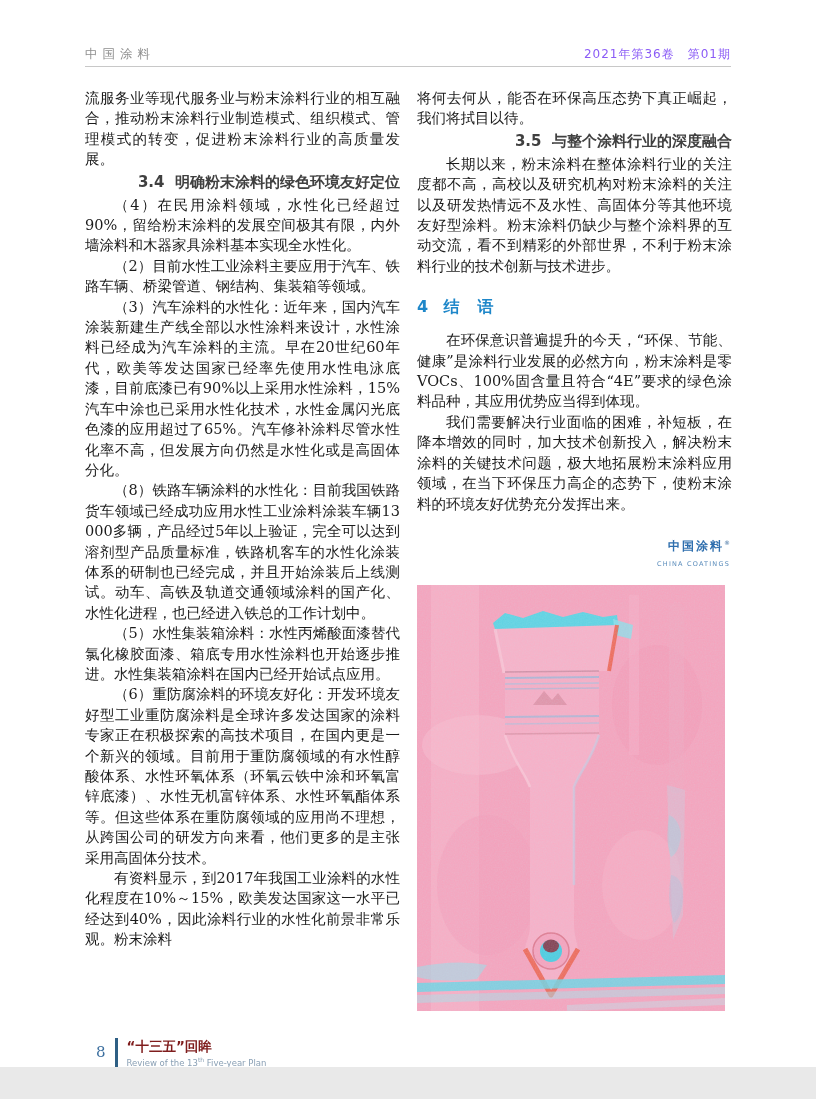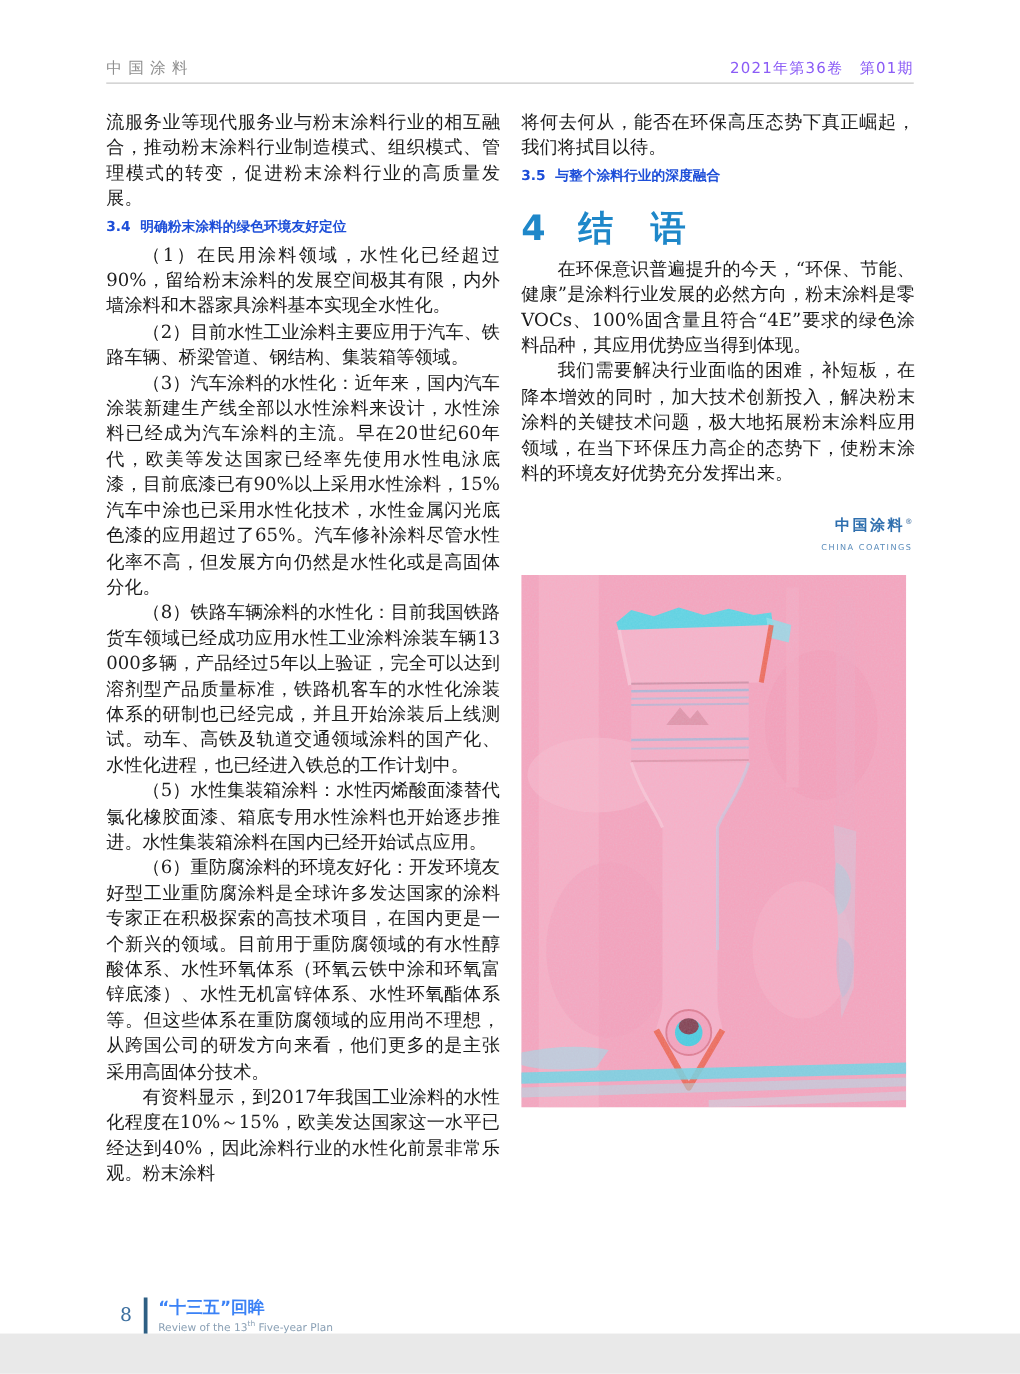--- a/index.html
+++ b/index.html
@@ -9,70 +9,71 @@
   .hdr{position:absolute;left:85px;top:46px;width:646px;height:20px;
        border-bottom:1px solid #c8c8c8;display:flex;justify-content:space-between;
        align-items:flex-start;font-family:"DejaVu Sans", sans-serif;}
   .hdr .journal{color:#8e8e8e;font-size:12.5px;letter-spacing:5px;}
   .hdr .issue{color:#8b5cf6;font-size:12px;letter-spacing:1px;}
   
   .columns{position:absolute;left:85px;top:88px;width:647px;display:flex;gap:17px;}
   .col{width:315px;font-size:14.5px;line-height:20.4px;text-align:justify;color:#1b1b1b;}
   .col p{margin:0;}
   .col p.indent{text-indent:2em;}
-  h3.sec{font-family:"DejaVu Sans", sans-serif;color:#1d4ed8;font-size:11px;
-         font-weight:bold;margin:1px 0 2px 0;line-height:22px;text-align:left;}
+  h3.sec{font-family:"DejaVu Sans", sans-serif;color:#404040;font-size:15px;
+         font-weight:bold;margin:1px 0 2px 0;line-height:22px;text-align:right;}
   h3.sec .h-num{margin-right:0.7em;}
-  h2.sec{font-family:"DejaVu Sans", sans-serif;color:#1e87c9;font-size:28px;
+  h2.sec{font-family:"DejaVu Sans", sans-serif;color:#1e87c9;font-size:16px;
          font-weight:bold;margin:17px 0 10px 0;line-height:27px;letter-spacing:1px;text-align:left;}
   h2.sec .h-num{margin-right:0.9em;}
   
   .logo{margin-top:22px;text-align:right;padding-right:2px;font-family:"DejaVu Sans", sans-serif;}
   .logo-cn{font-size:12px;font-weight:bold;letter-spacing:2px;color:#2f6fae;line-height:13px;}
   .logo-cn sup{font-size:6px;color:#6f93b8;letter-spacing:0;}
   .logo-en{font-size:6.5px;letter-spacing:1.2px;color:#5a8cbb;margin-top:1px;}
   
   figure.brush{margin:11px 0 0 0;width:308px;height:426px;}
   figure.brush svg{display:block;}
   
   .ftr{position:absolute;left:96px;top:1036px;display:flex;align-items:flex-start;gap:9px;}
   .pagenum{color:#3c6f9f;font-size:15px;margin-top:7px;font-family:"DejaVu Serif", serif;}
   .fbar{width:3px;height:35px;background:#2e5f84;margin-top:2px;}
-  .f-title{font-family:"DejaVu Sans", sans-serif;font-weight:bold;color:#3b82f6;
+  .f-title{font-family:"DejaVu Sans", sans-serif;font-weight:bold;color:#7f1d1d;
            font-size:13.5px;line-height:16px;margin-top:2px;}
   .f-sub{font-family:"DejaVu Sans", sans-serif;color:#8aa0b5;font-size:8.5px;margin-top:2px;}
   .f-sub sup{font-size:6px;}
 </style>
 </head>
 <body>
 
 <div class="page">
 
   <div class="hdr">
     <span class="journal">中国涂料</span>
     <span class="issue">2021年第36卷　第01期</span>
   </div>
 
   <div class="columns">
 
     <div class="col">
       <p>流服务业等现代服务业与粉末涂料行业的相互融合，推动粉末涂料行业制造模式、组织模式、管理模式的转变，促进粉末涂料行业的高质量发展。</p>
       <h3 class="sec"><span class="h-num">3.4</span><span class="h-title">明确粉末涂料的绿色环境友好定位</span></h3>
-      <p class="indent">（1）在民用涂料领域，水性化已经超过90%，留给粉末涂料的发展空间极其有限，内外墙涂料和木器家具涂料基本实现全水性化。</p>
+      <p class="indent">（4）在民用涂料领域，水性化已经超过90%，留给粉末涂料的发展空间极其有限，内外墙涂料和木器家具涂料基本实现全水性化。</p>
       <p class="indent">（2）目前水性工业涂料主要应用于汽车、铁路车辆、桥梁管道、钢结构、集装箱等领域。</p>
       <p class="indent">（3）汽车涂料的水性化：近年来，国内汽车涂装新建生产线全部以水性涂料来设计，水性涂料已经成为汽车涂料的主流。早在20世纪60年代，欧美等发达国家已经率先使用水性电泳底漆，目前底漆已有90%以上采用水性涂料，15%汽车中涂也已采用水性化技术，水性金属闪光底色漆的应用超过了65%。汽车修补涂料尽管水性化率不高，但发展方向仍然是水性化或是高固体分化。</p>
       <p class="indent">（8）铁路车辆涂料的水性化：目前我国铁路货车领域已经成功应用水性工业涂料涂装车辆13 000多辆，产品经过5年以上验证，完全可以达到溶剂型产品质量标准，铁路机客车的水性化涂装体系的研制也已经完成，并且开始涂装后上线测试。动车、高铁及轨道交通领域涂料的国产化、水性化进程，也已经进入铁总的工作计划中。</p>
       <p class="indent">（5）水性集装箱涂料：水性丙烯酸面漆替代氯化橡胶面漆、箱底专用水性涂料也开始逐步推进。水性集装箱涂料在国内已经开始试点应用。</p>
       <p class="indent">（6）重防腐涂料的环境友好化：开发环境友好型工业重防腐涂料是全球许多发达国家的涂料专家正在积极探索的高技术项目，在国内更是一个新兴的领域。目前用于重防腐领域的有水性醇酸体系、水性环氧体系（环氧云铁中涂和环氧富锌底漆）、水性无机富锌体系、水性环氧酯体系等。但这些体系在重防腐领域的应用尚不理想，从跨国公司的研发方向来看，他们更多的是主张采用高固体分技术。</p>
       <p class="indent">有资料显示，到2017年我国工业涂料的水性化程度在10%～15%，欧美发达国家这一水平已经达到40%，因此涂料行业的水性化前景非常乐观。粉末涂料</p>
     </div>
 
     <div class="col">
       <p>将何去何从，能否在环保高压态势下真正崛起，我们将拭目以待。</p>
       <h3 class="sec"><span class="h-num">3.5</span><span class="h-title">与整个涂料行业的深度融合</span></h3>
+      <p class="indent">长期以来，粉末涂料在整体涂料行业的关注度都不高，高校以及研究机构对粉末涂料的关注以及研发热情远不及水性、高固体分等其他环境友好型涂料。粉末涂料仍缺少与整个涂料界的互动交流，看不到精彩的外部世界，不利于粉末涂料行业的技术创新与技术进步。</p>
       <h2 class="sec"><span class="h-num">4</span><span class="h-title">结　语</span></h2>
       <p class="indent">在环保意识普遍提升的今天，“环保、节能、健康”是涂料行业发展的必然方向，粉末涂料是零VOCs、100%固含量且符合“4E”要求的绿色涂料品种，其应用优势应当得到体现。</p>
       <p class="indent">我们需要解决行业面临的困难，补短板，在降本增效的同时，加大技术创新投入，解决粉末涂料的关键技术问题，极大地拓展粉末涂料应用领域，在当下环保压力高企的态势下，使粉末涂料的环境友好优势充分发挥出来。</p>
 
       <div class="logo">
         <div class="logo-cn"><span>中国涂料</span><sup>®</sup></div>
         <div class="logo-en">CHINA COATINGS</div>
       </div>
 
       <figure class="brush">

